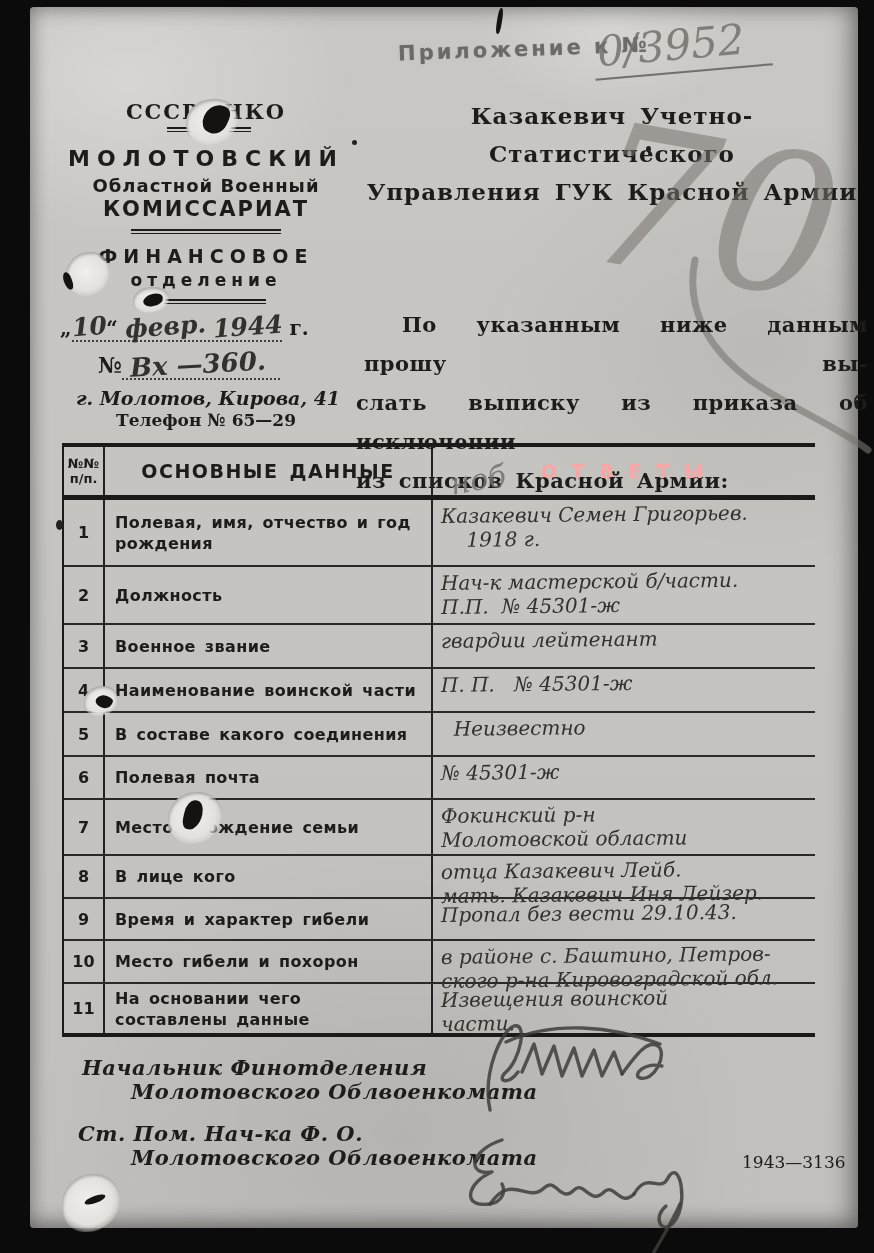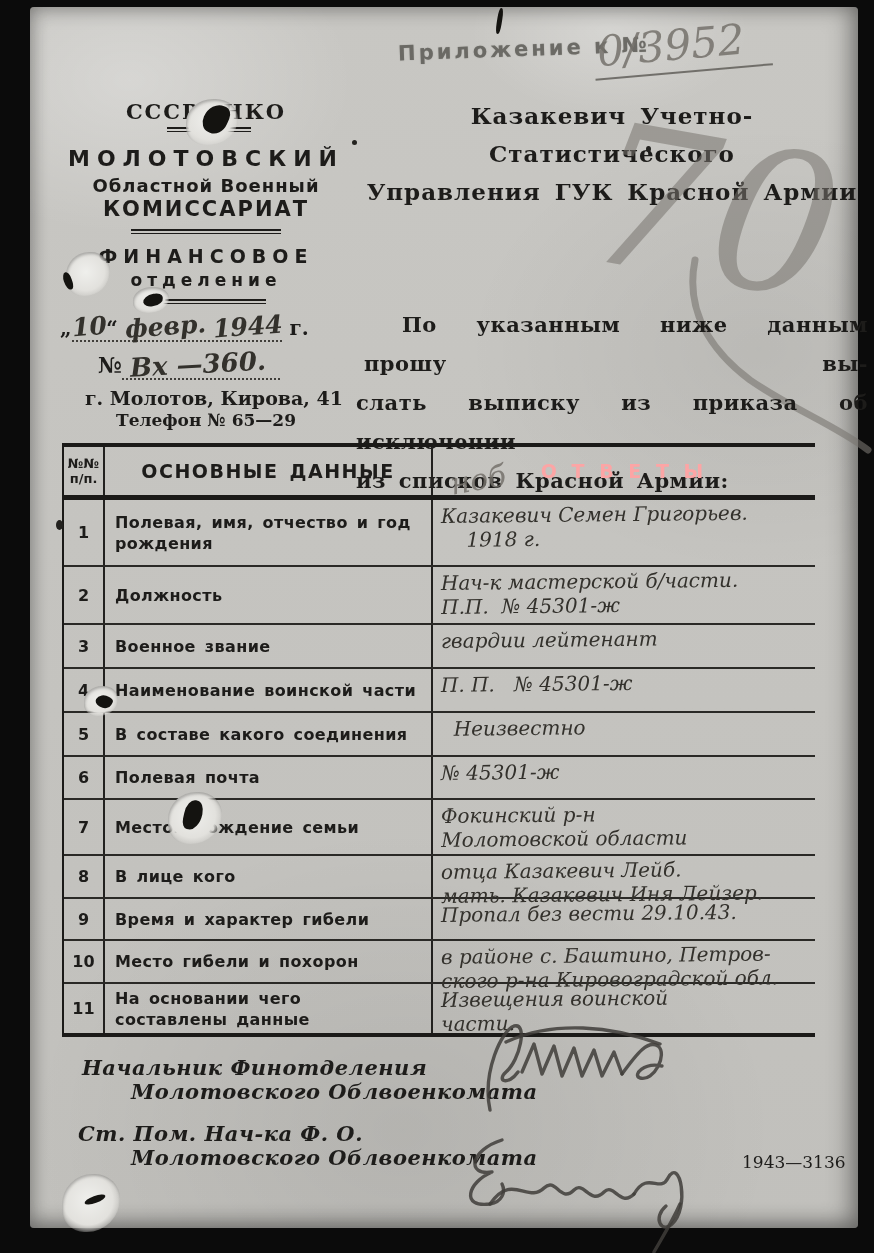--- a/index.html
+++ b/index.html
@@ -108,21 +108,21 @@
   <div class="abs date-line printed-serif">
     <span>„</span><span class="dotted"><span class="hw pencil-dark">10</span><span>“</span>
       <span class="hw">февр.</span>
       <span class="hw"><span>194</span><span>4</span></span></span>
     <span>г.</span>
   </div>
   <div class="abs no-line printed-serif">
     <span>№</span><span class="dotted"><span class="hw">Вх —360.</span></span>
   </div>
 
-  <div class="abs lh printed-serif" style="left:66px; top:387px; font-size:19px;">г. Молотов, Кирова, 41</div>
+  <div class="abs lh printed-serif" style="left:60px; top:387px; font-size:19px;font-style:italic;">г. Молотов, Кирова, 41</div>
   <div class="abs lh printed-serif" style="left:58px; top:410px; font-size:17px;">Телефон № 65—29</div>
 
   <div class="abs addressee printed-serif">
     <div>Казакевич Учетно-Статистического</div>
     <div>Управления ГУК Красной Армии</div>
   </div>
 
   <div class="abs big-pencil">70</div>
   <svg class="abs ptail" style="left:640px; top:250px;" width="234" height="220" viewBox="0 0 234 220">
     <path d="M55,10 C45,60 70,100 110,130 C150,158 195,175 228,200"></path>

